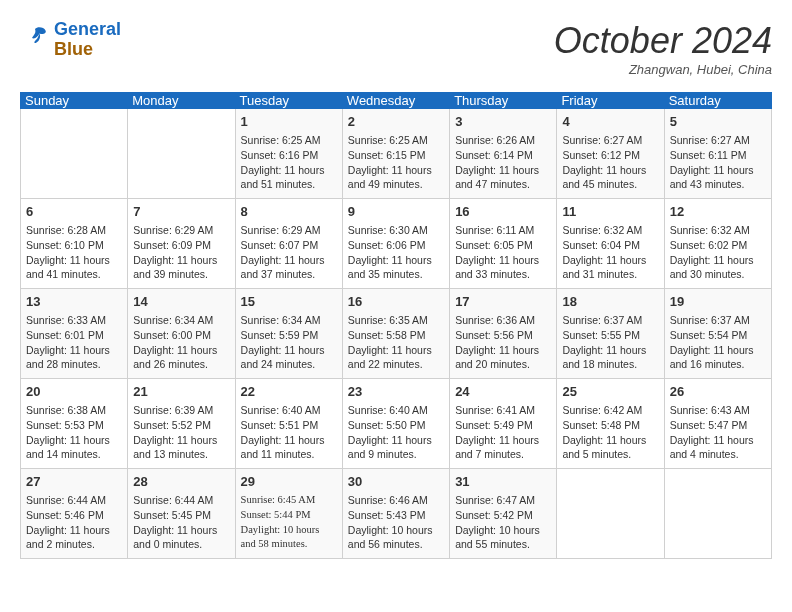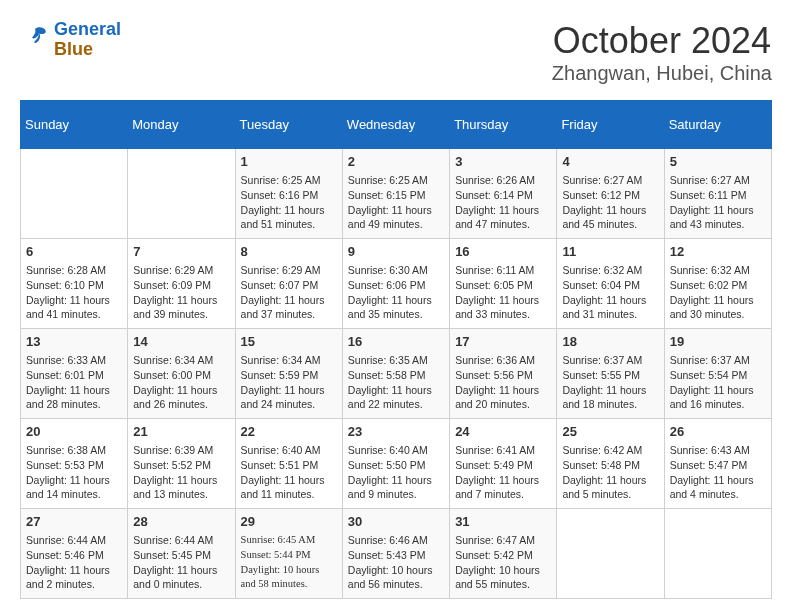--- a/index.html
+++ b/index.html
@@ -29,40 +29,41 @@
       line-height: 1.1;
     }
     .logo-text span {
       color: #1a6bbf;
     }
     .logo-bird {
       width: 30px;
       height: 30px;
     }
     .title-block {
-      text-align: center;
+      text-align: right;
+      font-style: italic;
     }
     .month-title {
       font-size: 36px;
       font-weight: normal;
       color: #333;
     }
     .subtitle {
-      font-size: 20px;
+      font-size: 13px;
       color: #555;
     }
     table {
       width: 100%;
       border-collapse: collapse;
       font-size: 11px;
     }
     thead tr th {
       background-color: #1a6bbf;
       color: #fff;
-      padding: 16px 4px;
+      padding: 0 4px;
       text-align: left;
       font-size: 13px;
       font-weight: normal;
       border: 1px solid #1a6bbf;
     }
     tbody tr td {
       border: 1px solid #d0d0d0;
       vertical-align: top;
       padding: 4px 5px;
       min-height: 80px;

